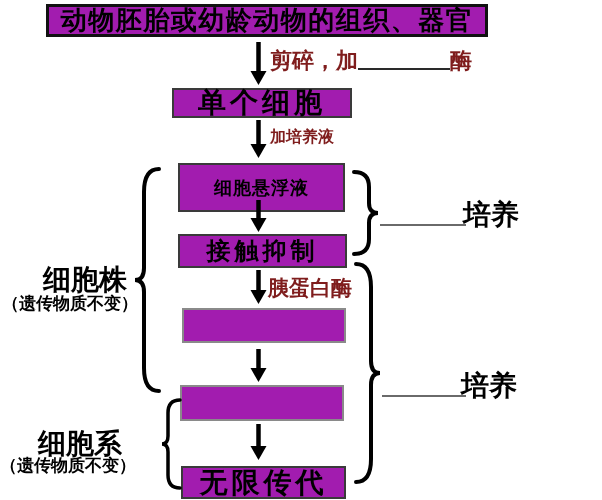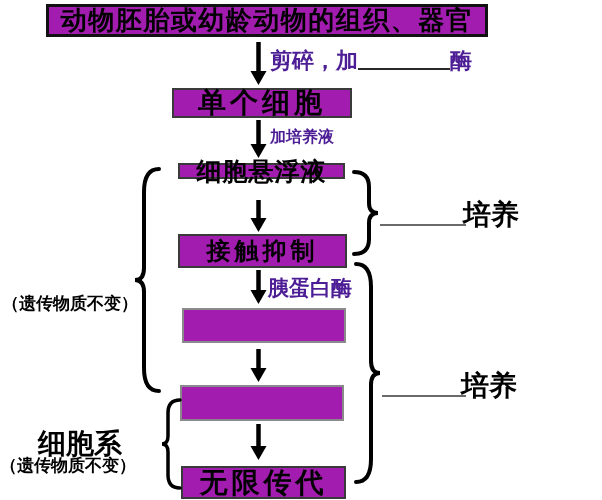--- a/index.html
+++ b/index.html
@@ -10,21 +10,21 @@
   }
   .box{
     position:absolute;box-sizing:border-box;background:#a21caf;
     display:flex;align-items:center;justify-content:center;
     font-weight:700;white-space:nowrap;
   }
   .box-strong{border:3px solid #111;}
   .box-dark{border:2px solid #3a3a3a;}
   .box-blank{border:2px solid #8a8a8a;}
   .flowlabel{
-    position:absolute;font-weight:700;white-space:nowrap;color:#4c1d95;
+    position:absolute;font-weight:700;white-space:nowrap;color:#7f1d1d;
   }
   .blankline{
     display:inline-block;border-bottom:2.5px solid #2a2a2a;
     vertical-align:-2px;
   }
   .sidetitle{position:absolute;font-weight:700;font-size:28px;white-space:nowrap;}
   .sidenote{position:absolute;font-weight:700;font-size:17px;white-space:nowrap;}
   .culture{position:absolute;font-weight:700;font-size:28px;white-space:nowrap;}
   .rightline{position:absolute;border-bottom:2.5px solid #6a6a6a;height:14px;}
   svg{position:absolute;overflow:visible;}
@@ -51,21 +51,21 @@
     <span>单个细胞</span>
   </div>
 
   <svg style="left:250px;top:120px;" width="17" height="38">
     <line x1="8.5" y1="0" x2="8.5" y2="25" stroke="#000" stroke-width="4.5"></line>
     <polygon points="0.5,24 16.5,24 8.5,38" fill="#000"></polygon>
   </svg>
 
   <div class="flowlabel" style="left:270px;top:127px;font-size:16px;">加培养液</div>
 
-  <div class="box box-dark" style="left:178px;top:163px;width:167px;height:16px;font-size:25px;letter-spacing:1px;justify-content:center;">
+  <div class="box box-dark" style="left:178px;top:163px;width:167px;height:49px;font-size:18px;letter-spacing:1px;justify-content:center;">
     <span>细胞悬浮液</span>
   </div>
 
   <svg style="left:250px;top:200px;" width="17" height="32">
     <line x1="8.5" y1="0" x2="8.5" y2="19" stroke="#000" stroke-width="4.5"></line>
     <polygon points="0.5,18 16.5,18 8.5,32" fill="#000"></polygon>
   </svg>
 
   <div class="box box-dark" style="left:178px;top:234px;width:169px;height:34px;font-size:24px;letter-spacing:4px;">
     <span>接触抑制</span>
@@ -96,20 +96,21 @@
     <polygon points="0.5,22 16.5,22 8.5,36" fill="#000"></polygon>
   </svg>
 
   <div class="box box-dark" style="left:181px;top:466px;width:165px;height:33px;font-size:28px;letter-spacing:4px;">
     <span>无限传代</span>
   </div>
 
   <svg style="left:133px;top:166px;" width="28" height="228">
     <path d="M26,3 Q11,3 11,26 L11,102 Q11,114 2,114 Q11,114 11,126 L11,202 Q11,225 26,225" fill="none" stroke="#000" stroke-width="4" stroke-linecap="round"></path>
   </svg>
+  <div class="sidetitle" style="left:43px;top:261px;">细胞株</div>
   <div class="sidenote" style="left:2px;top:292px;">（遗传物质不变）</div>
 
   <svg style="left:160px;top:397px;" width="22" height="94">
     <path d="M20,3 Q8,3 8,16 L8,39 Q8,47 2,47 Q8,47 8,55 L8,78 Q8,91 20,91" fill="none" stroke="#000" stroke-width="3.5" stroke-linecap="round"></path>
   </svg>
   <div class="sidetitle" style="left:38px;top:425px;">细胞系</div>
   <div class="sidenote" style="left:0px;top:454px;">（遗传物质不变）</div>
 
   <svg style="left:352px;top:169px;" width="28" height="88">
     <path d="M2,3 Q17,3 17,18 L17,34 Q17,44 26,44 Q17,44 17,54 L17,70 Q17,85 2,85" fill="none" stroke="#000" stroke-width="4" stroke-linecap="round"></path>

